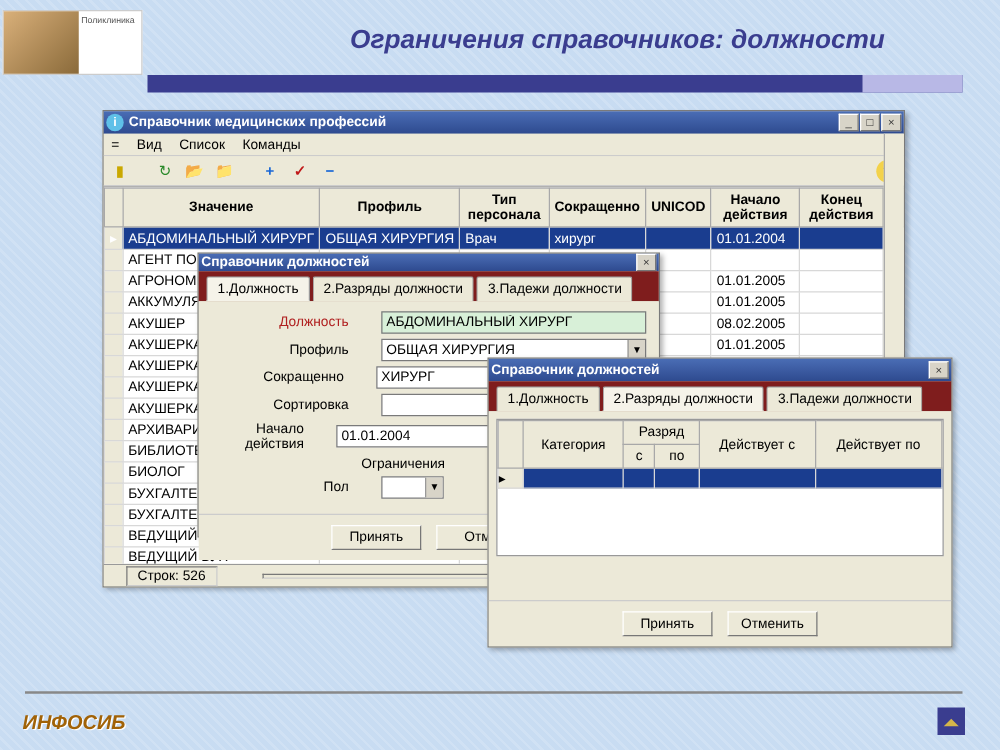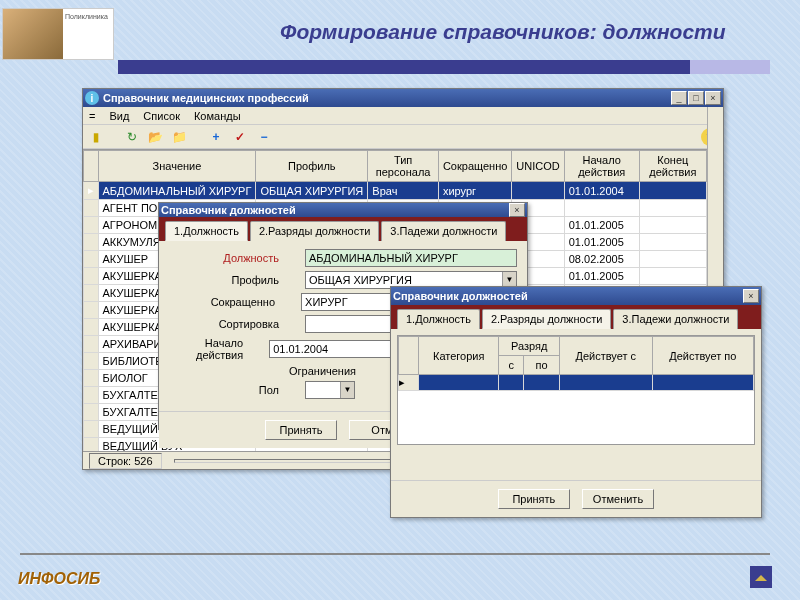--- a/index.html
+++ b/index.html
@@ -31,25 +31,25 @@
   .tbar { background:linear-gradient(#4a6db5,#2e4a8f); color:#fff; height:18px; display:flex; align-items:center; padding:0 2px; font-size:11px; }
   .tbar .ticon { width:14px; height:14px; background:#5fc0e8; border-radius:7px; margin-right:4px; display:flex; align-items:center; justify-content:center; color:#fff; font-weight:bold; font-size:10px;}
   .tbar .caption { flex:1; font-weight:bold; }
   .winbtn { width:16px; height:14px; background:#d8d4c8; border:1px solid #fff; border-right-color:#777; border-bottom-color:#777; margin-left:1px; display:flex; align-items:center; justify-content:center; color:#333; font-size:9px; line-height:1; }
   .menubar { background:#ece9d8; height:18px; display:flex; align-items:center; padding:0 6px; gap:14px; border-bottom:1px solid #ccc; }
   .menubar span { cursor:default; }
   .toolbar { background:#ece9d8; height:24px; display:flex; align-items:center; padding:0 4px; gap:6px; border-bottom:1px solid #ccc; }
   .tb-btn { width:18px; height:18px; display:flex; align-items:center; justify-content:center; font-size:12px; }
   .grid { flex:1; background:#fff; overflow:hidden; border-top:1px solid #999; position:relative; }
   table.data { border-collapse:collapse; width:100%; font-size:11px; }
-  table.data th { background:#ece9d8; border:1px solid #a8a8a8; padding:3px 4px; font-weight:normal; text-align:center; }
+  table.data th { background:#ece9d8; border:1px solid #a8a8a8; padding:3px 4px; font-weight:bold; text-align:center; }
   table.data td { border:1px solid #d8d8d8; padding:2px 4px; white-space:nowrap; }
   tr.selected td { background:#1a3d8f; color:#fff; }
   .status { height:18px; background:#ece9d8; border-top:1px solid #999; display:flex; align-items:center; font-size:11px; }
-  .status .cell { border:1px inset #ccc; padding:1px 8px; margin:6px; }
+  .status .cell { border:1px inset #ccc; padding:1px 8px; margin:18px; }
   .status .cell.flex { flex:1; }
   .vscroll { position:absolute; right:0; top:18px; bottom:18px; width:16px; background:#ece9d8; border-left:1px solid #aaa; }
 
   
   .tabs { display:flex; padding:4px 6px 0; background:#7f1d1d; }
   .tab { border:1px solid #999; border-bottom:none; padding:3px 8px; background:#ece9d8; font-size:11px; margin-right:2px; border-radius:2px 2px 0 0; }
   .tab.active { background:#f5f3e9; }
   .form-body { background:#ece9d8; padding:8px 10px; flex:1; }
   .frow { display:flex; align-items:center; margin-bottom:4px; gap:20px; }
   .frow label { width:110px; text-align:right; margin-right:6px; font-size:11px; }
@@ -66,21 +66,21 @@
   table.grid2t th { background:#ece9d8; border:1px solid #a8a8a8; padding:3px 4px; font-weight:normal; text-align:center; }
   table.grid2t td { border:1px solid #d8d8d8; height:16px; background:#1a3d8f; }
 </style>
 </head>
 <body>
 
 <div class="logo-box">
   <div class="pic"></div>
   <div class="txt">Поликлиника</div>
 </div>
-<div class="title-bar">Формирование справочников: должности</div>
+<div class="title-bar">Ограничения справочников: должности</div>
 <div class="stripe"></div>
 
 <div class="win" style="left:82px; top:88px; width:642px; height:382px;">
   <div class="tbar">
     <div class="ticon">i</div>
     <div class="caption">Справочник медицинских профессий</div>
     <div class="winbtn">_</div>
     <div class="winbtn">□</div>
     <div class="winbtn">×</div>
   </div>

